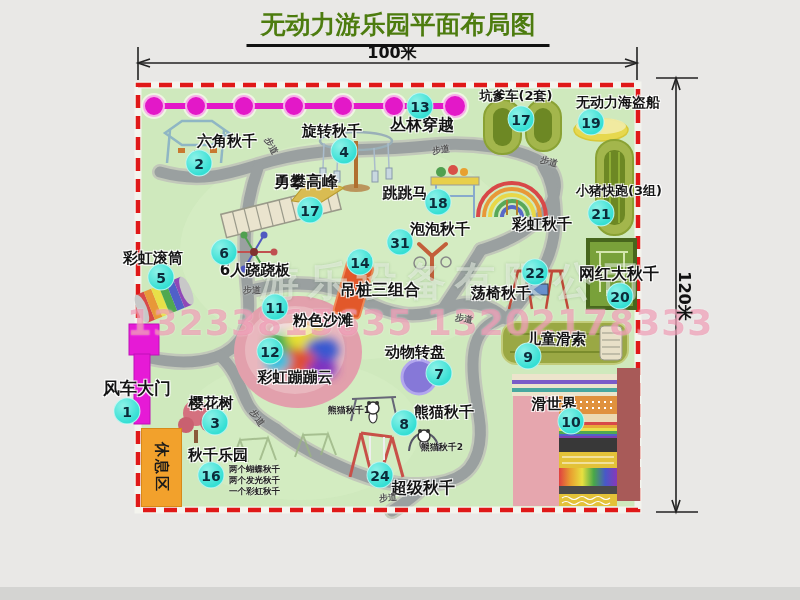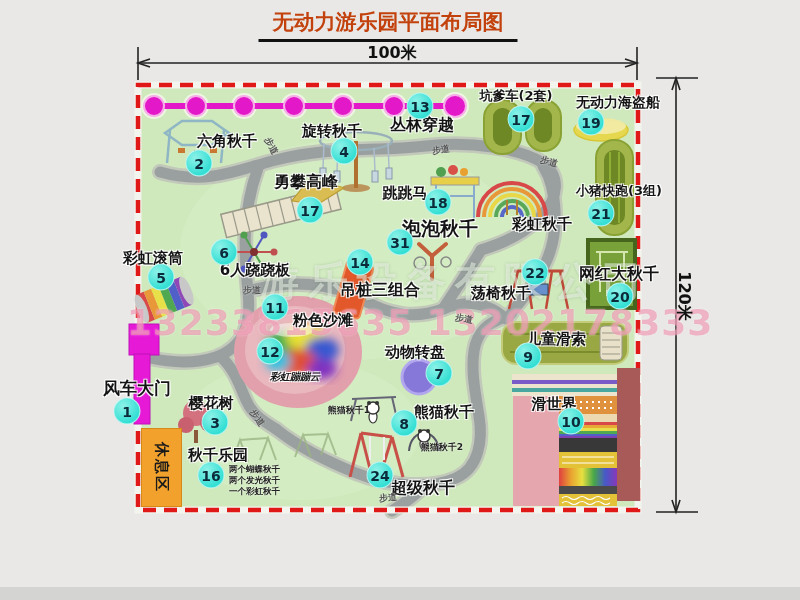--- a/index.html
+++ b/index.html
@@ -3,22 +3,22 @@
 <meta charset="utf-8">
 <style>
   :root{
     --map_green:#cfe9bd; --path_gray:#9aa0a0; --border_red:#e01818;
     --chain_magenta:#e318c8; --badge_teal:#35dfd4; --rest_orange:#f2a12c;
     --road_gray:#5a5a61; --beach_pink:#e2a0ac; --gate_magenta:#e61ad6;
   }
   html,body{margin:0;padding:0;}
   body{font-family:"DejaVu Sans","Liberation Sans",sans-serif;background:#bfbfbd;}
   #canvas{position:relative;width:800px;height:600px;background:#e9e8e6;overflow:hidden;}
-  #page-title{position:absolute;left:388px;top:8px;transform:translateX(-50%);
-    font-size:21px;font-weight:bold;color:#c2410c;border-bottom:3px solid #111;
+  #page-title{position:absolute;left:398px;top:8px;transform:translateX(-50%);
+    font-size:25px;font-weight:bold;color:#4d7c0f;border-bottom:3px solid #111;
     padding:0 14px 3px 14px;white-space:nowrap;z-index:6;}
   svg.layer{position:absolute;left:0;top:0;z-index:1;}
   .map-bg{fill:var(--map_green);}
   .path-under{fill:none;stroke:#c2c8ba;stroke-width:16;stroke-linecap:round;}
   .path-over{fill:none;stroke:var(--path_gray);stroke-width:11;stroke-linecap:round;}
   .border-white{fill:none;stroke:#f4f4ee;stroke-width:7;}
   .border-dash{fill:none;stroke:var(--border_red);stroke-width:4.5;stroke-dasharray:13 8;}
   .dim{stroke:#222;stroke-width:1.6;}
   .chain-line{stroke:var(--chain_magenta);stroke-width:6;}
   .chain-node{fill:var(--chain_magenta);stroke:#f6aee8;stroke-width:2;}
@@ -428,21 +428,21 @@
     <div class="lbl" style="left: 415px; top: 352px; font-size: 15px;">动物转盘</div>
     <div class="badge" style="left: 439px; top: 373px;">7</div>
     <div class="lbl" style="left: 444px; top: 412px; font-size: 15px;">熊猫秋千</div>
     <div class="badge" style="left: 404px; top: 423px;">8</div>
     <div class="lbl" style="left: 556px; top: 339px; font-size: 15px;">儿童滑索</div>
     <div class="badge" style="left: 528px; top: 356px;">9</div>
     <div class="lbl" style="left: 554px; top: 404px; font-size: 15px;">滑世界</div>
     <div class="badge" style="left: 571px; top: 421px;">10</div>
     <div class="lbl" style="left: 323px; top: 320px; font-size: 15px;">粉色沙滩</div>
     <div class="badge" style="left: 275px; top: 307px;">11</div>
-    <div class="lbl" style="left: 295px; top: 377px; font-size: 10px; font-style: italic;">彩虹蹦蹦云</div>
+    <div class="lbl" style="left: 295px; top: 377px; font-size: 15px;">彩虹蹦蹦云</div>
     <div class="badge" style="left: 270px; top: 351px;">12</div>
     <div class="lbl" style="left: 422px; top: 125px; font-size: 16px;">丛林穿越</div>
     <div class="badge" style="left: 420px; top: 106px;">13</div>
     <div class="lbl" style="left: 380px; top: 290px; font-size: 16px;">吊桩三组合</div>
     <div class="badge" style="left: 360px; top: 262px;">14</div>
     <div class="lbl" style="left: 306px; top: 182px; font-size: 16px;">勇攀高峰</div>
     <div class="badge" style="left: 310px; top: 210px;">17</div>
     <div class="lbl" style="left: 218px; top: 455px; font-size: 15px;">秋千乐园</div>
     <div class="badge" style="left: 211px; top: 475px;">16</div>
     <div class="lbl" style="left: 516px; top: 96px; font-size: 13px;">坑爹车(2套)</div>
@@ -450,21 +450,21 @@
     <div class="lbl" style="left: 405px; top: 193px; font-size: 15px;">跳跳马</div>
     <div class="badge" style="left: 438px; top: 202px;">18</div>
     <div class="lbl" style="left: 618px; top: 103px; font-size: 14px;">无动力海盗船</div>
     <div class="badge" style="left: 591px; top: 122px;">19</div>
     <div class="lbl" style="left: 619px; top: 274px; font-size: 16px;">网红大秋千</div>
     <div class="badge" style="left: 620px; top: 296px;">20</div>
     <div class="lbl" style="left: 619px; top: 191px; font-size: 13px;">小猪快跑(3组)</div>
     <div class="badge" style="left: 601px; top: 213px;">21</div>
     <div class="lbl" style="left: 501px; top: 293px; font-size: 15px;">荡椅秋千</div>
     <div class="badge" style="left: 535px; top: 272px;">22</div>
-    <div class="lbl" style="left: 440px; top: 229px; font-size: 19px;">泡泡秋千</div>
+    <div class="lbl" style="left: 440px; top: 229px; font-size: 15px;">泡泡秋千</div>
     <div class="badge" style="left: 400px; top: 242px;">31</div>
     <div class="lbl" style="left: 423px; top: 474px; font-size: 16px; margin-top: 14px;">超级秋千</div>
     <div class="badge" style="left: 380px; top: 475px;">24</div>
     <div class="lbl" style="left: 542px; top: 224px; font-size: 15px;">彩虹秋千</div>
     <div class="mini" style="left: 349px; top: 410px;">熊猫秋千1</div>
     <div class="mini" style="left: 442px; top: 447px;">熊猫秋千2</div>
     <div class="pathlbl" style="left: 271px; top: 146px; transform: translate(-50%, -50%) rotate(62deg);">步道</div>
     <div class="pathlbl" style="left: 441px; top: 150px; transform: translate(-50%, -50%) rotate(-8deg);">步道</div>
     <div class="pathlbl" style="left: 549px; top: 162px; transform: translate(-50%, -50%) rotate(15deg);">步道</div>
     <div class="pathlbl" style="left: 252px; top: 290px; transform: translate(-50%, -50%) rotate(0deg);">步道</div>

